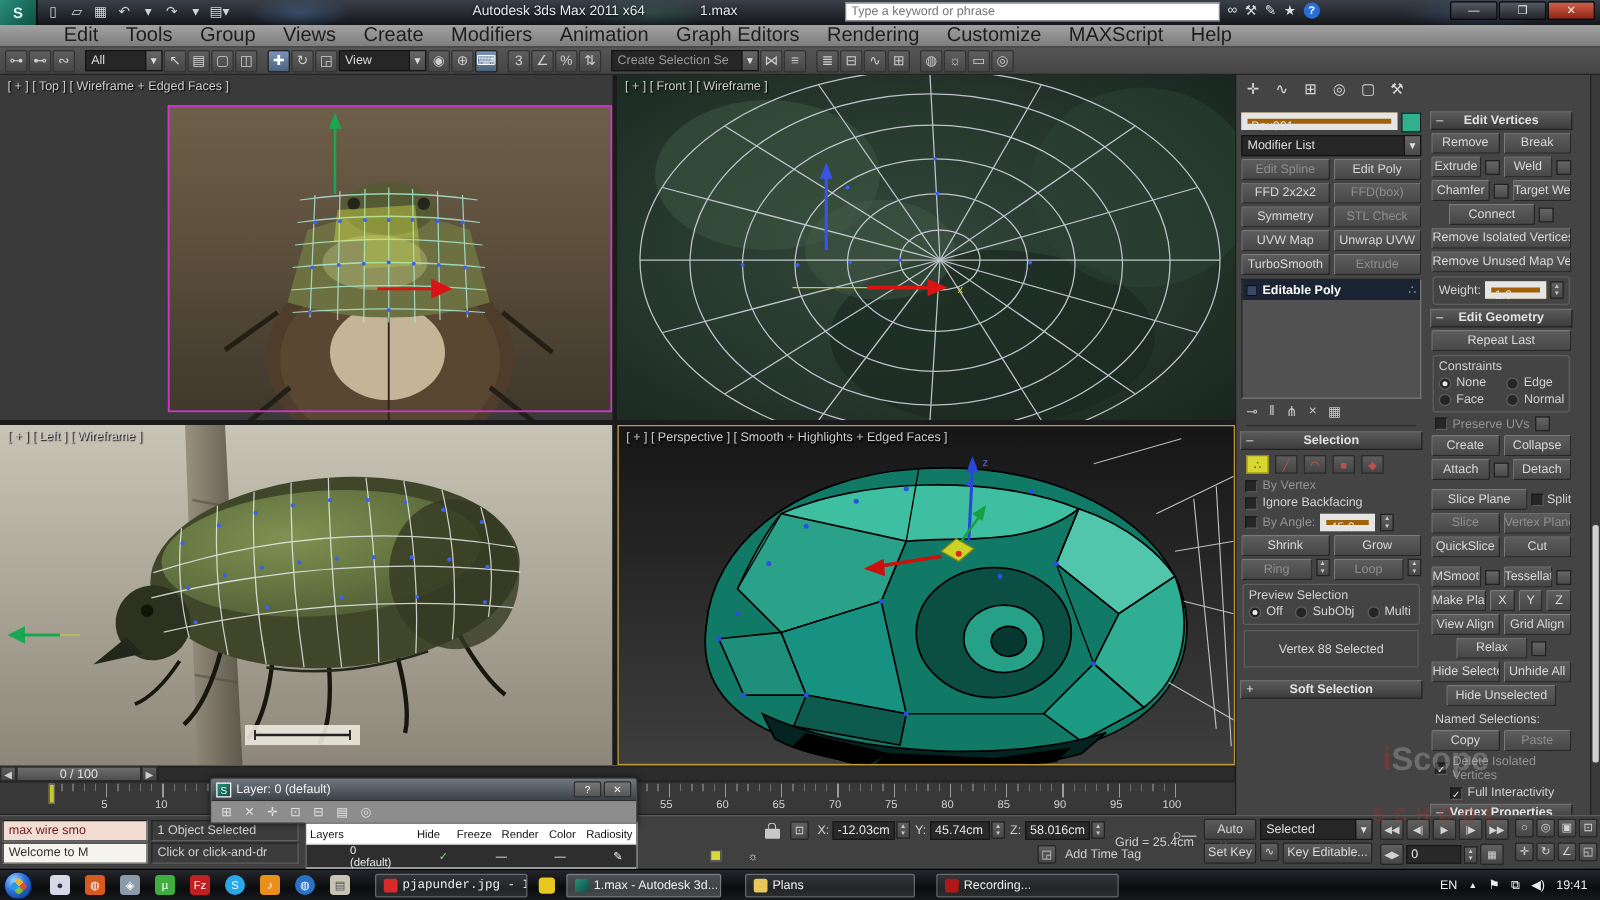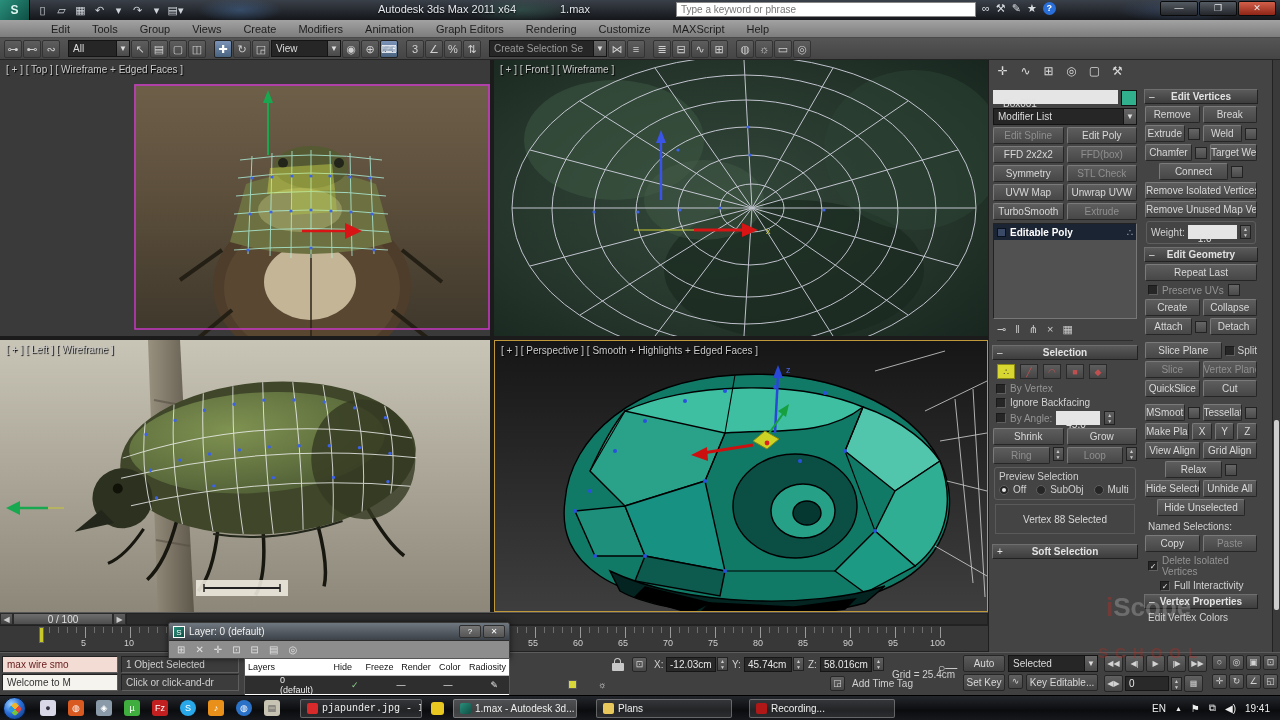--- a/index.html
+++ b/index.html
@@ -20,21 +20,21 @@
 #filetitle{top:3px;left:560px;color:#e4e8ee;font-size:11px;text-shadow:0 1px 2px #000;}
 #searchbox{left:676px;top:2px;width:300px;height:15px;background:#fff;border:1px solid #888;font-size:10px;color:#777;padding:0 4px;font-family:"Liberation Sans",sans-serif;}
 #ic-icons{left:982px;top:2px;display:flex;gap:6px;}
 .icico{color:#d8dde2;font-size:11px;}
 .helpcirc{width:13px;height:13px;border-radius:50%;background:#2a6fd8;color:#fff;text-align:center;line-height:13px;font-size:9px;font-weight:bold;}
 #winbtns{right:4px;top:1px;display:flex;gap:1px;}
 .winbtn{width:38px;height:15px;background:linear-gradient(#555b63,#23262b);border:1px solid #0a0a0a;border-radius:2px;color:#e8e8e8;text-align:center;line-height:13px;font-size:9px;}
 .winbtn.close{background:linear-gradient(#d2604a,#8f2516);}
 
 #menubar{left:0;top:20px;width:1280px;height:18px;background:linear-gradient(#a2a2a2,#7d7d7d);border-bottom:1px solid #4a4a4a;display:flex;align-items:center;padding-left:40px;}
-.menuitem{color:#1d1d1d;font-size:11px;padding:0 11px;height:18px;line-height:18px;}
+.menuitem{color:#1d1d1d;font-size:16px;padding:0 11px;height:18px;line-height:18px;}
 
 #maintoolbar{left:0;top:38px;width:1280px;height:22px;background:linear-gradient(#555,#454545);border-bottom:1px solid #242424;display:flex;align-items:center;gap:1px;padding-left:4px;}
 .ti{width:18px;height:18px;line-height:17px;text-align:center;color:#cfcfcf;font-size:11px;background:linear-gradient(#5e5e5e,#464646);border:1px solid #333;border-radius:2px;}
 .ti.on{background:linear-gradient(#7a93b8,#4a637f);border-color:#222;color:#fff;}
 .tsep{width:6px;height:18px;}
 .dd{height:17px;background:#262626;border:1px solid #141414;color:#ddd;display:flex;align-items:center;font-size:10px;}
 .dd .val{padding:0 4px;flex:1;}
 .dd .arr{width:13px;height:100%;background:linear-gradient(#666,#4a4a4a);color:#ddd;text-align:center;line-height:15px;font-size:8px;border-left:1px solid #141414;}
 
 #viewports{left:0;top:60px;width:988px;height:552px;background:#1b1b1b;}
@@ -57,21 +57,21 @@
 .rollh{margin:3px 3px 2px 3px;height:15px;background:linear-gradient(#5a5a5a,#3d3d3d);border:1px solid #6e6e6e;border-bottom-color:#222;border-right-color:#222;color:#e2e2e2;font-weight:bold;font-size:10px;text-align:center;line-height:14px;position:relative;}
 .rollh .pm{position:absolute;left:4px;top:0;font-weight:normal;}
 .grp{border:1px solid #5e5e5e;border-radius:3px;margin:3px 5px;padding:3px 4px 4px 4px;position:relative;}
 .grp .glabel{font-size:10px;color:#cfcfcf;margin-bottom:2px;}
 .cbrow{display:flex;align-items:center;gap:4px;margin:3px 7px;}
 .cb{width:10px;height:10px;background:#262626;border:1px solid;border-color:#1a1a1a #5e5e5e #5e5e5e #1a1a1a;color:#e8e8e8;font-size:8px;line-height:9px;text-align:center;flex:none;}
 .rad{width:10px;height:10px;border-radius:50%;background:#262626;border:1px solid #5e5e5e;position:relative;flex:none;}
 .rad.sel:after{content:"";position:absolute;left:2px;top:2px;width:4px;height:4px;border-radius:50%;background:#e8e8e8;}
 .lbl{font-size:10px;color:#d2d2d2;}
 .lbl.gray{color:#949494;}
-.nfield{background:#a16207;border:7px solid #e5e5e5;color:#e2e2e2;font-size:10px;height:14px;line-height:13px;padding:0 3px;}
+.nfield{background:#a16207;border:5px solid #e5e5e5;color:#e2e2e2;font-size:10px;height:14px;line-height:13px;padding:0 3px;}
 .spin{width:11px;height:14px;background:linear-gradient(#606060,#484848);border:1px solid #222;color:#ccc;font-size:5px;line-height:6px;text-align:center;}
 #stackbox{margin:3px 4px;height:96px;background:#515151;border:1px solid;border-color:#222 #777 #777 #222;}
 #stackrow{height:16px;background:#1b2433;display:flex;align-items:center;gap:4px;padding:0 3px;color:#fff;font-weight:bold;}
 #stackrow .bulb{width:9px;height:9px;background:#3a4a66;border:1px solid #09101e;}
 #stacktools{display:flex;gap:9px;margin:4px 8px;border-bottom:1px solid #2e2e2e;padding-bottom:4px;}
 .stool{color:#c8c8c8;font-size:11px;}
 .soicons{display:flex;gap:5px;margin:4px 8px;}
 .soi{width:18px;height:15px;background:linear-gradient(#5d5d5d,#454545);border:1px solid #2a2a2a;text-align:center;line-height:14px;font-size:9px;color:#c05050;}
 .soi.on{background:#d8d631;color:#333;border-color:#8a8a14;}
 #vstatus{margin:4px 6px;border:1px solid #5a5a5a;height:30px;color:#d8d8d8;text-align:center;padding-top:9px;font-size:10px;}
@@ -653,20 +653,35 @@
         <div style="display:flex;align-items:center;gap:3px;">
           <span class="lbl">Weight:</span>
           <span class="nfield" style="flex:1">1.0</span>
           <span class="spin">▲<br>▼</span>
         </div>
       </div>
       <div class="rollh"><span class="pm">–</span><span>Edit Geometry</span></div>
       <div class="row">
           <div class="btn">Repeat Last</div>
         </div>
+      <div class="grp">
+        <div class="glabel">Constraints</div>
+        <div style="display:flex;gap:4px;align-items:center;margin-bottom:2px;">
+          <span class="rad sel"></span>
+            <span class="lbl">None</span>
+          <span class="rad" style="margin-left:12px"></span>
+            <span class="lbl">Edge</span>
+        </div>
+        <div style="display:flex;gap:4px;align-items:center;">
+          <span class="rad"></span>
+            <span class="lbl">Face</span>
+          <span class="rad" style="margin-left:14px"></span>
+            <span class="lbl">Normal</span>
+        </div>
+      </div>
       <div class="cbrow">
           <span class="cb"></span>
           <span class="lbl gray">Preserve UVs</span>
           <span class="sqbtn"></span>
         </div>
       <div class="row">
           <div class="btn">Create</div>
           <div class="btn">Collapse</div>
         </div>
       <div class="row">

